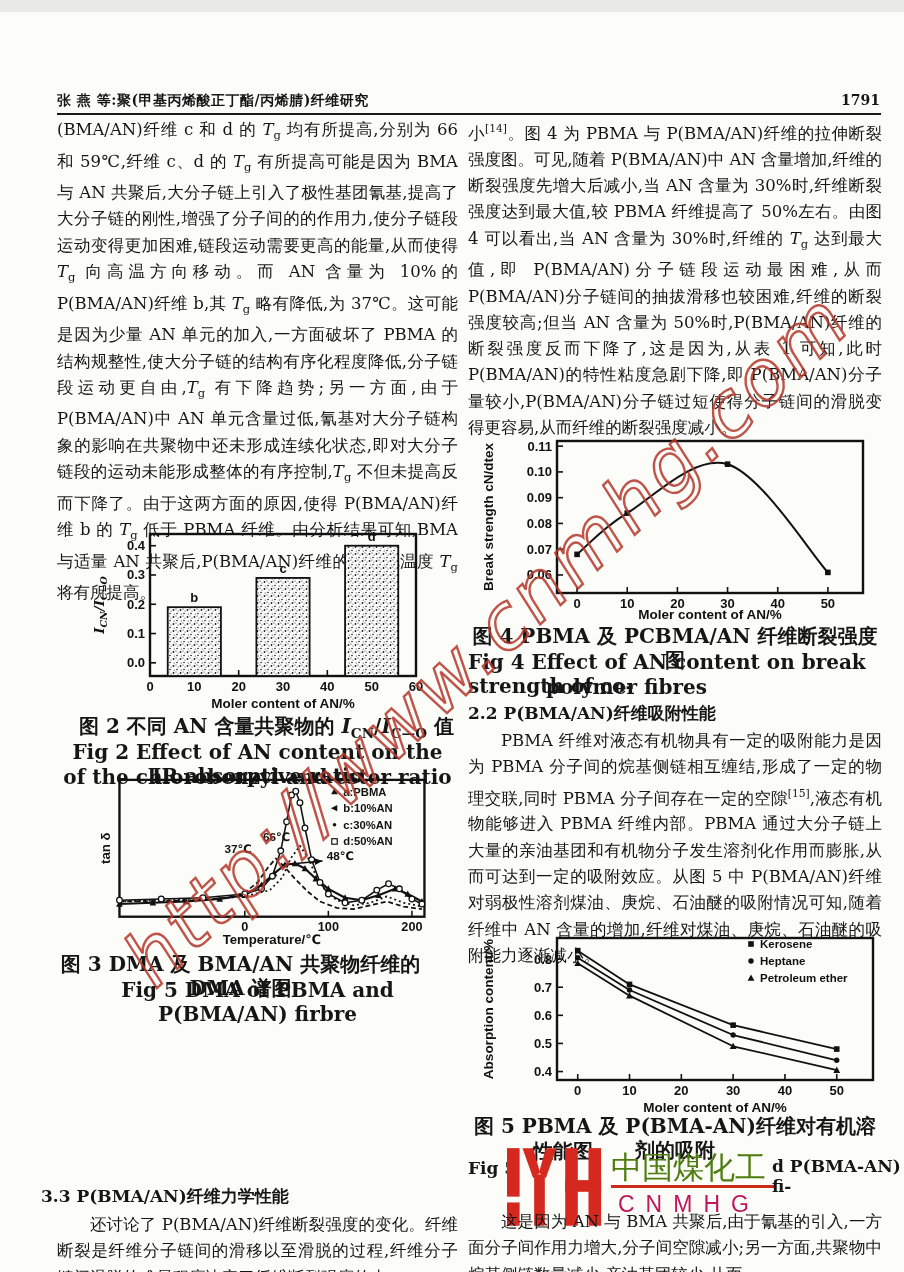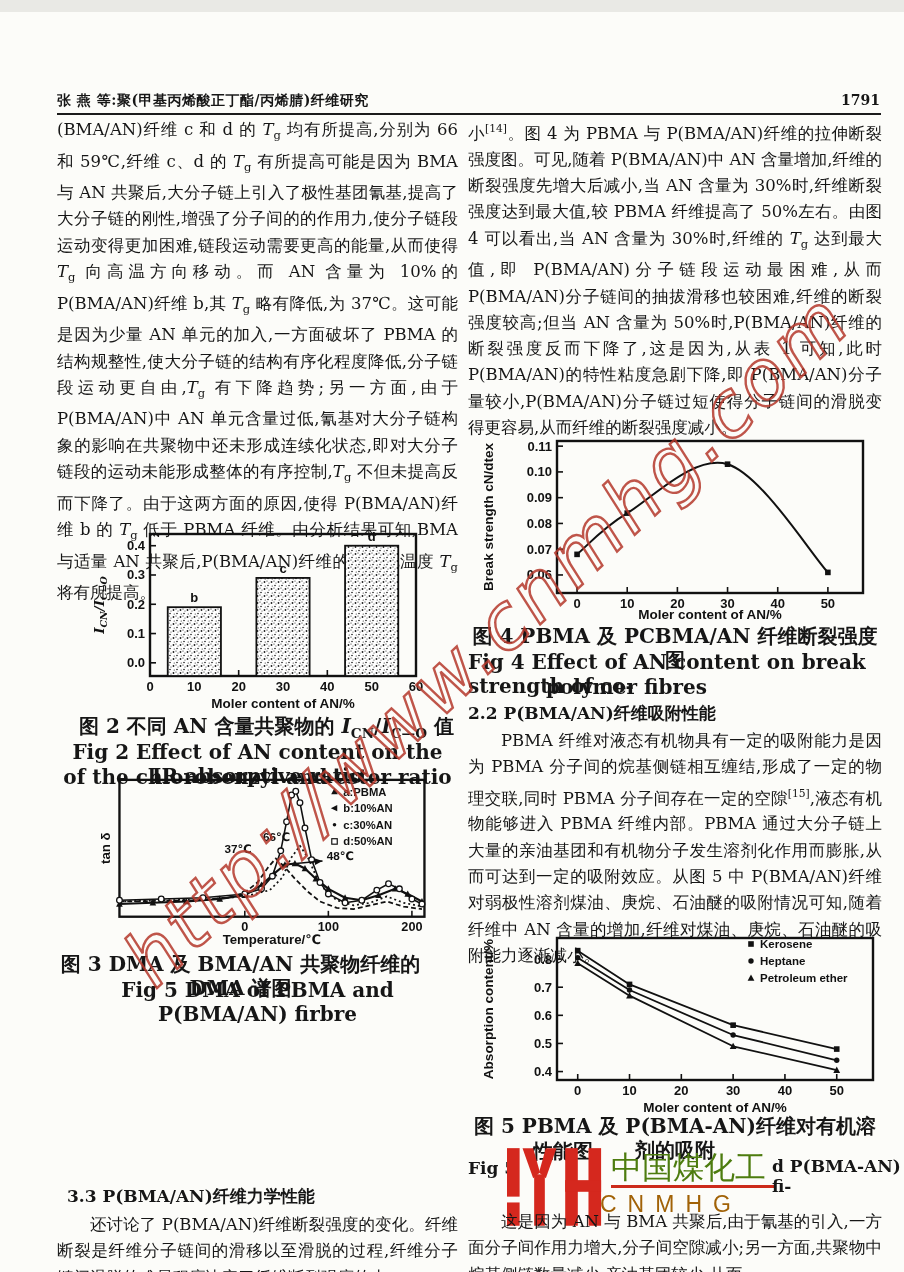--- a/index.html
+++ b/index.html
@@ -155,21 +155,21 @@
       <text x="186.7013698630137" y="68.22222222222223" font-family="&quot;Liberation Sans&quot;,&quot;DejaVu Sans&quot;,sans-serif" font-size="12" font-weight="bold" fill="#111" text-anchor="middle">66℃</text>
       <text x="237.9890410958904" y="87.66666666666667" font-family="&quot;Liberation Sans&quot;,&quot;DejaVu Sans&quot;,sans-serif" font-size="12" font-weight="bold" fill="#111" text-anchor="start">48℃</text>
       <line x1="192.68493150684932" y1="92.85185185185185" x2="233.7150684931507" y2="88.96296296296296" stroke="#111" stroke-width="1.5"></line>
       <polygon points="233.7150684931507,88.96296296296296 225.42050776913499,86.2334460834373 226.08101652303594,93.20221413711941" fill="#111"></polygon>
     </svg>
 
   <div class="abs cap" style="left:40px;top:940px;width:401px;">图 3  DMA 及 BMA/AN 共聚物纤维的 DMA 谱图</div>
   <div class="abs cap" style="left:57px;top:966px;width:401px;">Fig 5 DMA of PBMA and P(BMA/AN) firbre</div>
 
 
-  <div class="abs heading" style="left:67px;top:1173px;width:401px;">3.3  P(BMA/AN)纤维力学性能</div>
+  <div class="abs heading" style="left:41px;top:1173px;width:401px;">3.3  P(BMA/AN)纤维力学性能</div>
 
   <div class="abs zh-text indent" style="left:57px;top:1200px;width:401px;">还讨论了 P(BMA/AN)纤维断裂强度的变化。纤维断裂是纤维分子链间的滑移以至滑脱的过程,纤维分子链间滑脱的难易程度决定了纤维断裂强度的大</div>
 
   <div class="abs zh-text" style="left:468px;top:104px;width:414px;">小<sup>[14]</sup>。图 4 为 PBMA 与 P(BMA/AN)纤维的拉伸断裂强度图。可见,随着 P(BMA/AN)中 AN 含量增加,纤维的断裂强度先增大后减小,当 AN 含量为 30%时,纤维断裂强度达到最大值,较 PBMA 纤维提高了 50%左右。由图 4 可以看出,当 AN 含量为 30%时,纤维的 <i>T</i><sub>g</sub> 达到最大值,即 P(BMA/AN)分子链段运动最困难,从而 P(BMA/AN)分子链间的抽拔滑移也较困难,纤维的断裂强度较高;但当 AN 含量为 50%时,P(BMA/AN)纤维的断裂强度反而下降了,这是因为,从表 1 可知,此时 P(BMA/AN)的特性粘度急剧下降,即 P(BMA/AN)分子量较小,P(BMA/AN)分子链过短使得分子链间的滑脱变得更容易,从而纤维的断裂强度减小。</div>
 
   <svg class="abs figsvg" style="left:477px;top:419px;" width="404" height="192" viewBox="0 0 404 192">
       <rect x="80" y="10" width="306" height="152" fill="none" stroke="#111" stroke-width="2.4"></rect>
       <line x1="100.06557377049181" y1="162" x2="100.06557377049181" y2="156" stroke="#111" stroke-width="1.6"></line>
       <text x="100.06557377049181" y="177" font-family="&quot;Liberation Sans&quot;,&quot;DejaVu Sans&quot;,sans-serif" font-size="13" font-weight="bold" fill="#111" text-anchor="middle">0</text>
       <line x1="150.22950819672133" y1="162" x2="150.22950819672133" y2="156" stroke="#111" stroke-width="1.6"></line>
@@ -270,21 +270,21 @@
     <rect class="logo-red" x="0" y="62" width="13" height="24" fill="#d5281e"></rect>
     <polygon class="logo-red" points="16,6 27,6 34,31 27,37" fill="#d5281e"></polygon>
     <polygon class="logo-red" points="51,6 40,6 33,31 40,37" fill="#d5281e"></polygon>
     <rect class="logo-red" x="28" y="33" width="11" height="53" fill="#d5281e"></rect>
     <rect class="logo-red" x="60" y="6" width="13" height="80" fill="#d5281e"></rect>
     <rect class="logo-red" x="84" y="6" width="13" height="80" fill="#d5281e"></rect>
     <rect class="logo-red" x="60" y="39" width="37" height="12" fill="#d5281e"></rect>
   </svg>
   <div class="abs logo-zh-text" style="left: 611px; top: 1135px; color: #4d7c0f;">中国煤化工</div>
   <div class="abs logo-underline" style="left: 611px; top: 1173px; width: 163px; background: rgb(204, 42, 26);"></div>
-  <div class="abs logo-latin-text" style="left: 600px; top: 1179px; color: #a16207; text-align: right;">CNMHG</div>
+  <div class="abs logo-latin-text" style="left: 618px; top: 1179px; color: #be185d; text-align: right;">CNMHG</div>
 
   <div class="abs en-snippet" style="left:772px;top:1144px;">d P(BMA-AN) fi-</div>
 
   <div class="abs zh-text indent" style="left:468px;top:1197px;width:414px;">这是因为 AN 与 BMA 共聚后,由于氰基的引入,一方面分子间作用力增大,分子间空隙减小;另一方面,共聚物中烷基侧链数量减少,亲油基团较少,从而</div>
 
   <div class="abs artifact" style="left:358px;top:1262px;"></div>
 
   <svg class="abs wm" style="left:0;top:0;" width="904" height="1272" viewBox="0 0 904 1272">
     <text transform="translate(155,978) rotate(-43.5)" font-size="76" fill="none" stroke-width="2.4" font-style="italic" letter-spacing="4" opacity="0.85" font-family="&quot;DejaVu Sans&quot;,sans-serif" stroke="#b5392c">http://www.cnmhg.com</text>
   </svg>

